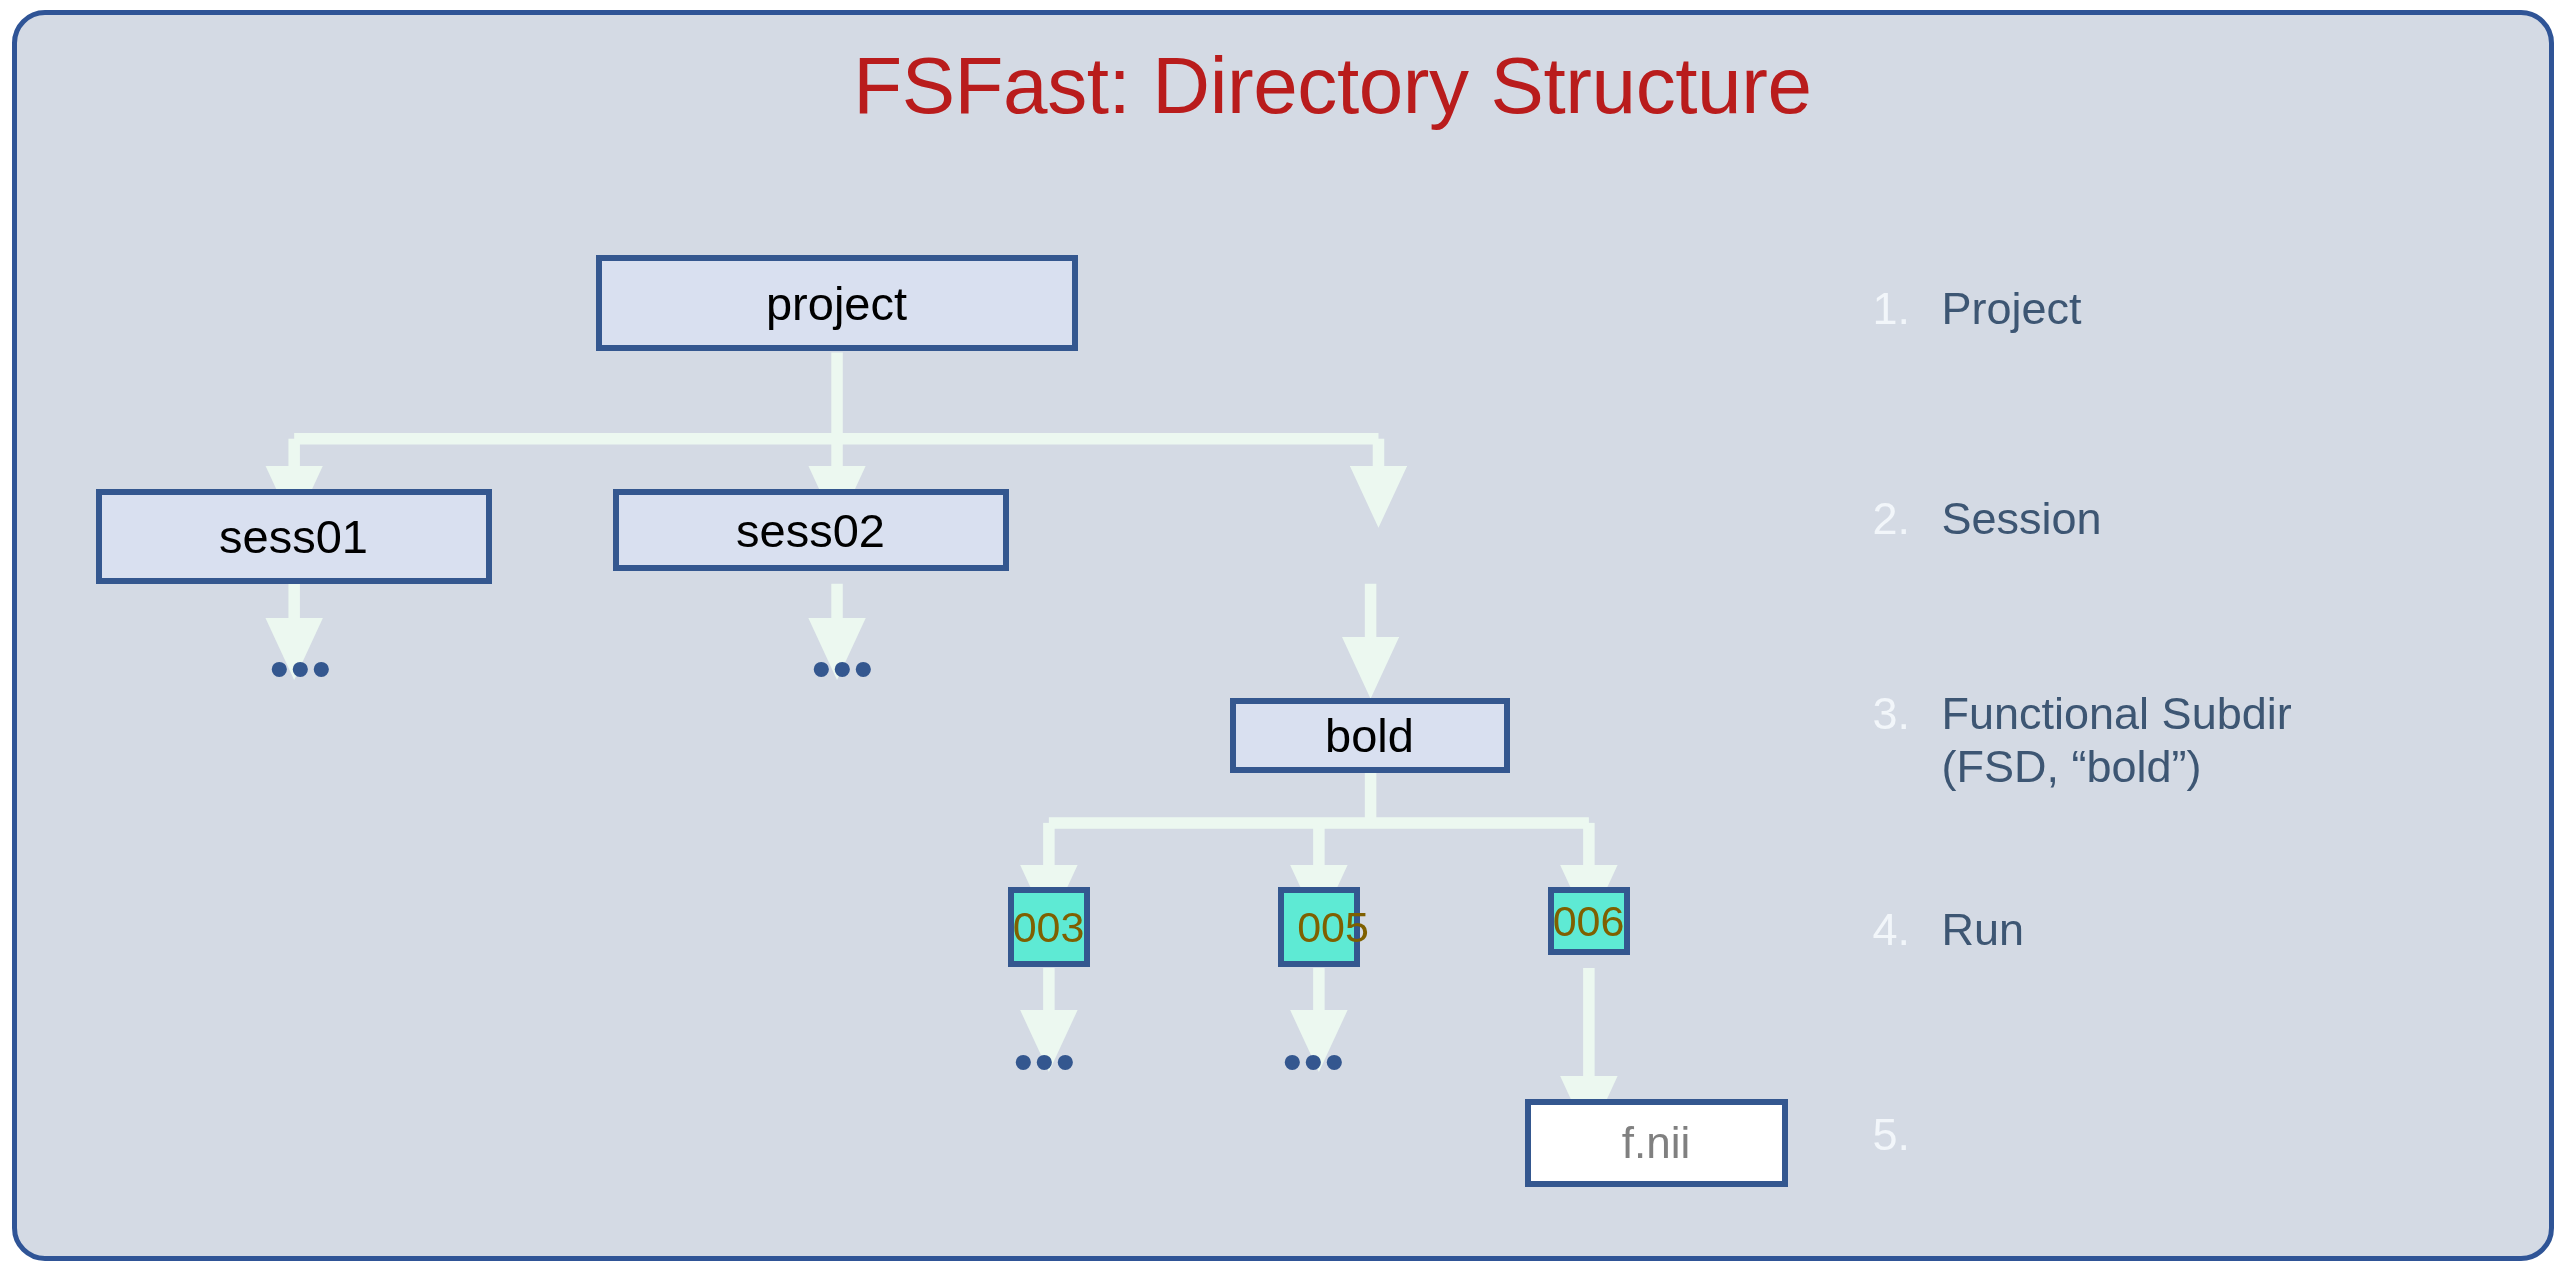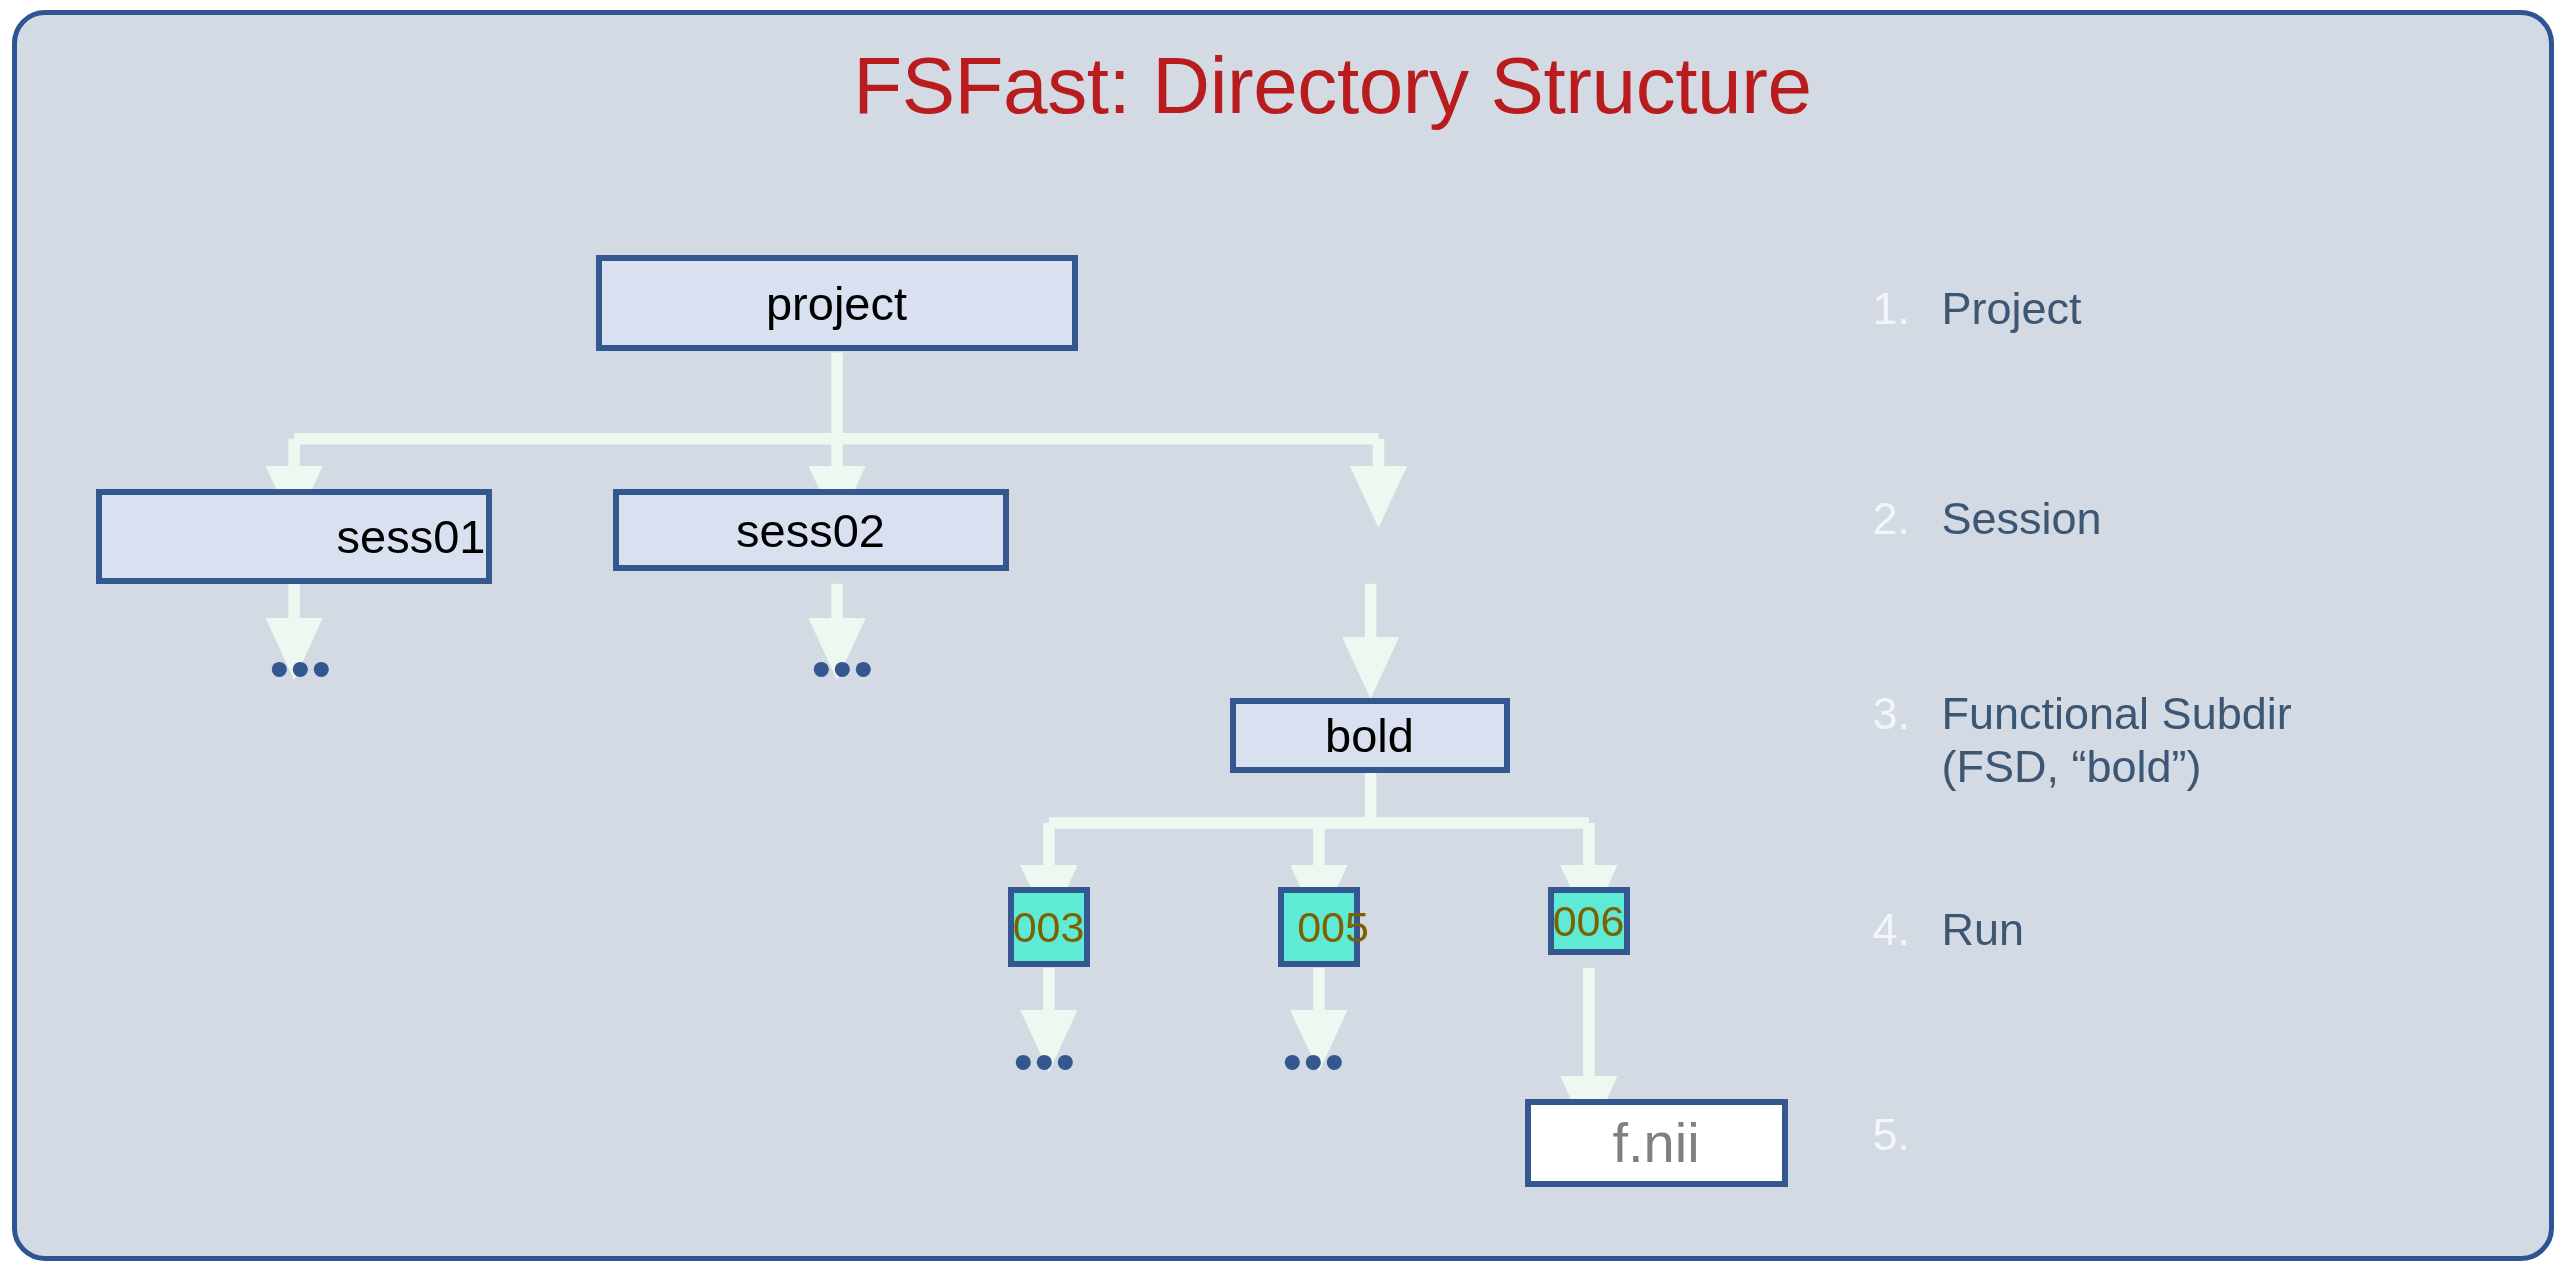--- a/index.html
+++ b/index.html
@@ -80,26 +80,26 @@
     font-size: 47px;
   }
   .node.run {
     background: #5eead4;
     color: #7F6000;
     font-size: 43px;
   }
   .node.file {
     background: #FFFFFF;
     color: #808080;
-    font-size: 56px;
+    font-size: 44px;
   }
 
   
   #node-project { left: 579px;  top: 240px;  width: 482px;  height: 96px; }
-  #node-sess01  { left: 79px;  top: 474px;  width: 396px;  height: 95px; justify-content: flex-end; }
+  #node-sess01  { left: 79px;  top: 474px;  width: 396px;  height: 95px; }
   #node-sess02  { left: 596px;  top: 474px;  width: 396px;  height: 82px; }
   #node-sess03  { left: 1163px; top: 474px;  width: 396px;  height: 95px; }
   #node-bold    { left: 1213px; top: 643px;  width: 280px;  height: 75px; margin-top: 40px; }
   #node-003     { left: 991px; top: 872px; width: 82px;  height: 80px; }
   #node-005     { left: 1261px; top: 872px; width: 82px;  height: 80px; padding-left: 29px; }
   #node-006     { left: 1531px; top: 872px; width: 82px;  height: 68px; text-align: right; }
   #node-fnii    { left: 1508px; top: 1084px; width: 263px;  height: 88px; }
 
   
   .ellipsis {

